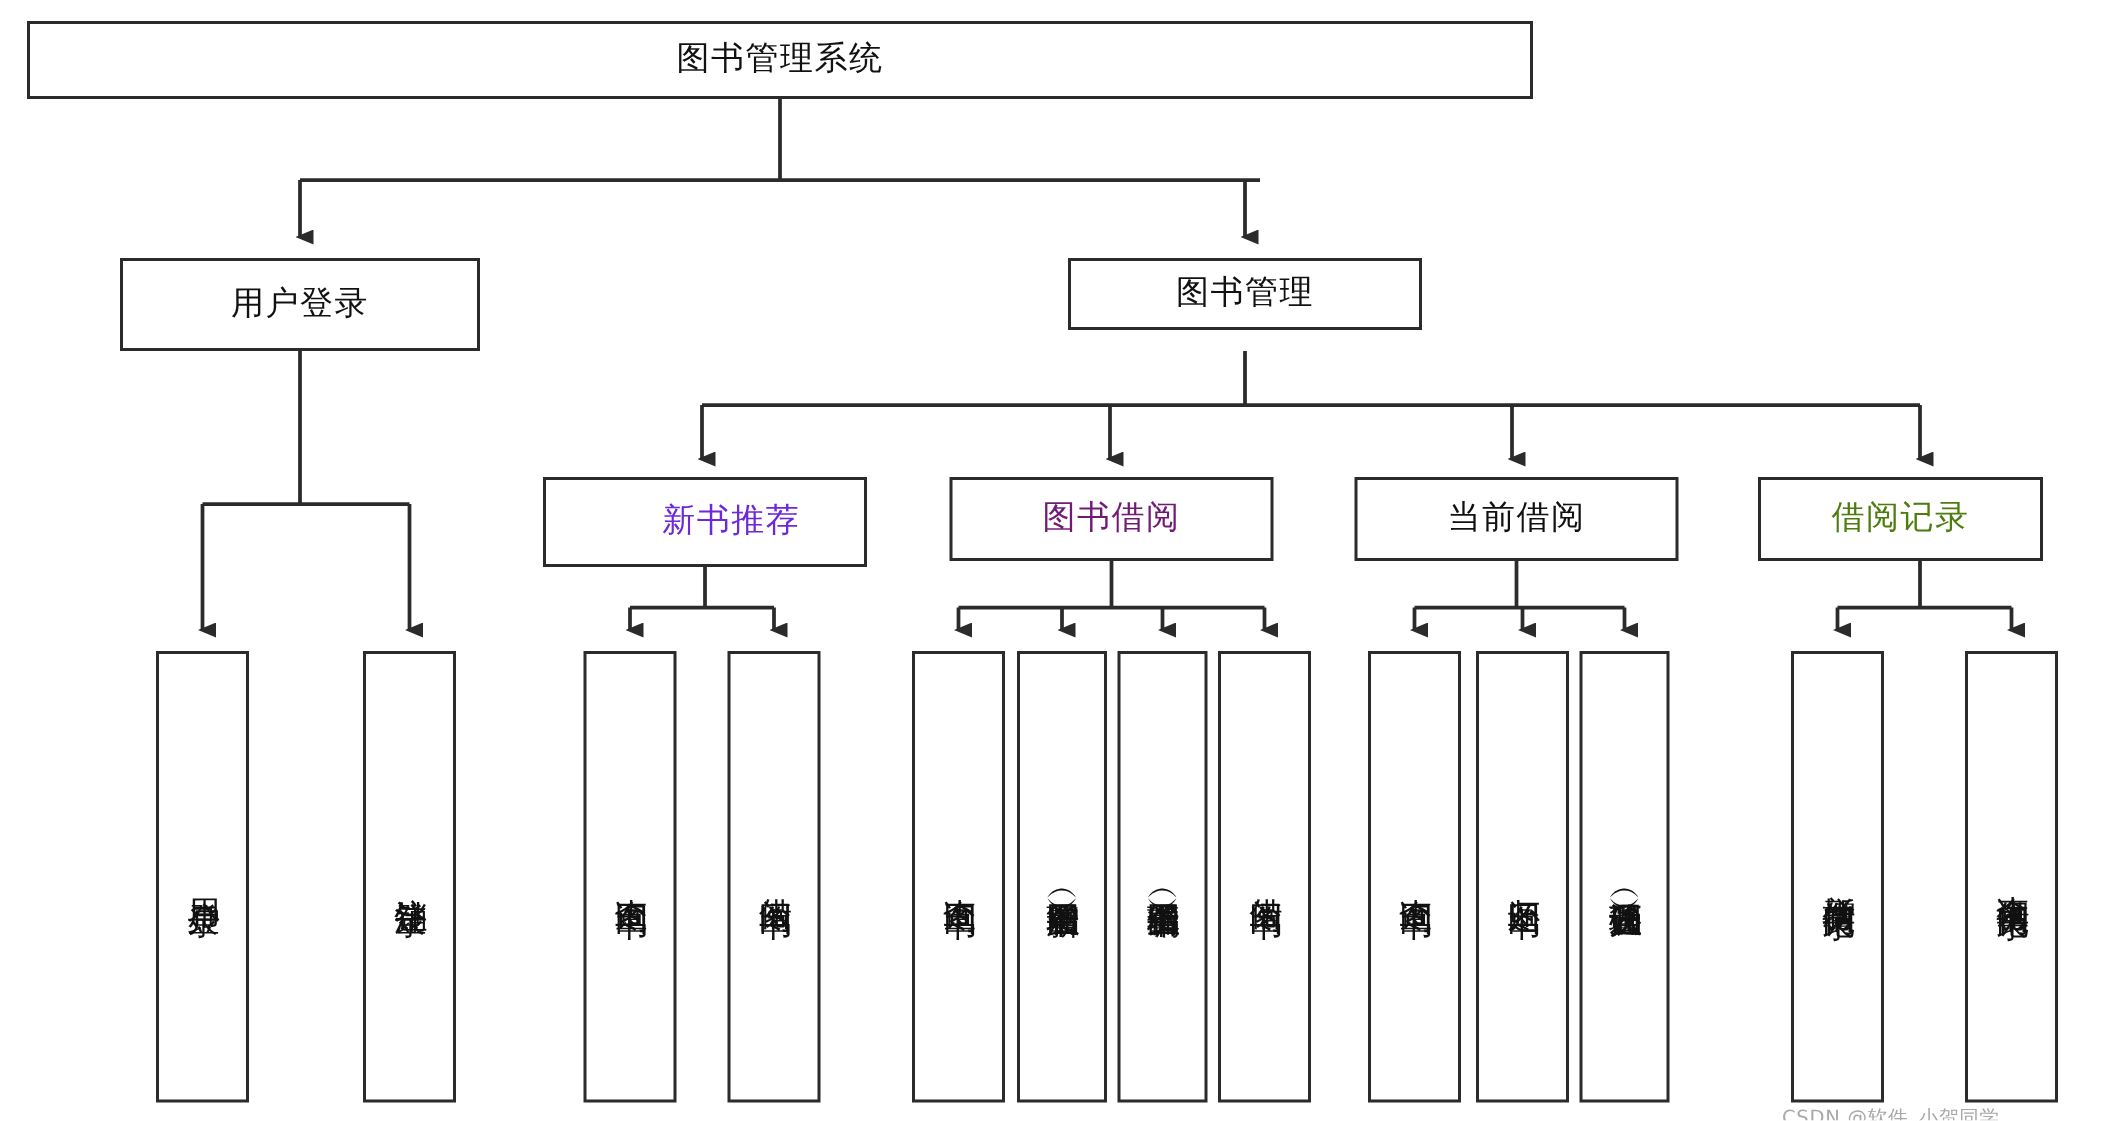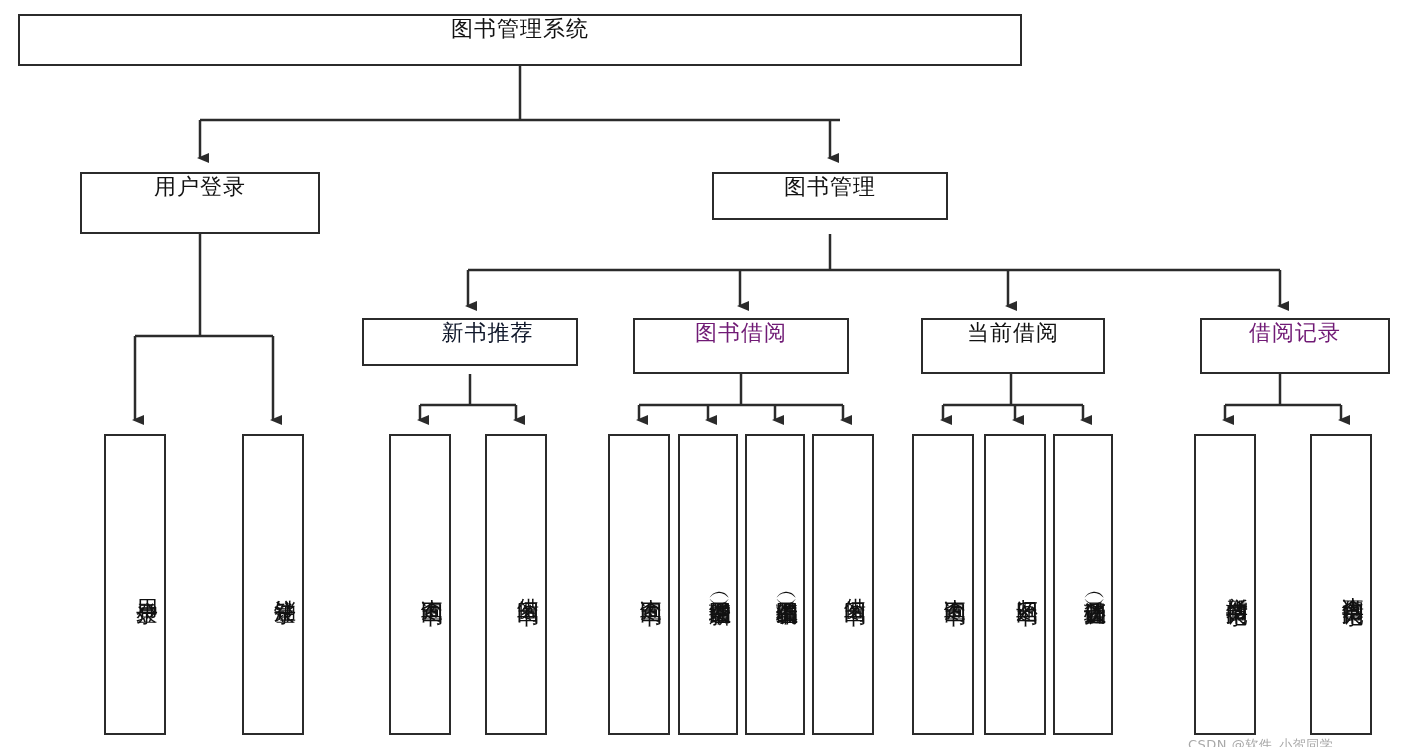--- a/index.html
+++ b/index.html
@@ -24,20 +24,21 @@
     width: 1405px;
     height: 747px;
     pointer-events: none;
   }
   .node {
     position: absolute;
     box-sizing: border-box;
     border: 2px solid #2b2b2b;
     background: #ffffff;
     display: flex;
+    align-items: center;
     justify-content: center;
     color: #111111;
   }
   .node.horiz {
     font-size: 22px;
     letter-spacing: 1px;
     line-height: 1.2;
   }
   .node.vert {
     writing-mode: vertical-rl;
@@ -126,30 +127,30 @@
     <span>图书管理系统</span>
   </div>
 
   <div class="node horiz" style="left: 80px; top: 172px; width: 240px; height: 62px; border-color: rgb(43, 43, 43); color: rgb(17, 17, 17);">
     <span>用户登录</span>
   </div>
   <div class="node horiz" style="left: 712px; top: 172px; width: 236px; height: 48px; border-color: rgb(43, 43, 43); color: rgb(17, 17, 17);">
     <span>图书管理</span>
   </div>
 
-  <div class="node horiz" style="left: 362px; top: 318px; width: 216px; height: 48px; border-color: rgb(43, 43, 43); color: #0f172a; padding-left: 35px;">
+  <div class="node horiz" style="left: 362px; top: 318px; width: 216px; height: 60px; border-color: rgb(43, 43, 43); color: #6d28d9; padding-left: 35px;">
     <span>新书推荐</span>
   </div>
   <div class="node horiz" style="left: 633px; top: 318px; width: 216px; height: 56px; border-color: rgb(43, 43, 43); color: #701a75;">
     <span>图书借阅</span>
   </div>
-  <div class="node horiz" style="left: 903px; top: 318px; width: 184px; height: 56px; border-color: rgb(43, 43, 43); color: rgb(17, 17, 17); margin-left: 18px;">
+  <div class="node horiz" style="left: 903px; top: 318px; width: 216px; height: 56px; border-color: rgb(43, 43, 43); color: rgb(17, 17, 17);">
     <span>当前借阅</span>
   </div>
-  <div class="node horiz" style="left: 1172px; top: 318px; width: 190px; height: 56px; border-color: rgb(43, 43, 43); color: #701a75; margin-left: 28px;">
+  <div class="node horiz" style="left: 1172px; top: 318px; width: 190px; height: 56px; border-color: rgb(43, 43, 43); color: #4d7c0f;">
     <span>借阅记录</span>
   </div>
 
   <div class="node vert" style="left: 104px; top: 434px; width: 62px; height: 301px; border-color: rgb(43, 43, 43); color: rgb(17, 17, 17);">
     <span class="vtext">用户登录</span>
   </div>
   <div class="node vert" style="left: 242px; top: 434px; width: 62px; height: 301px; border-color: rgb(43, 43, 43); color: rgb(17, 17, 17);">
     <span class="vtext">注销登录</span>
   </div>
   <div class="node vert" style="left: 389px; top: 434px; width: 62px; height: 301px; border-color: rgb(43, 43, 43); color: rgb(17, 17, 17);">

